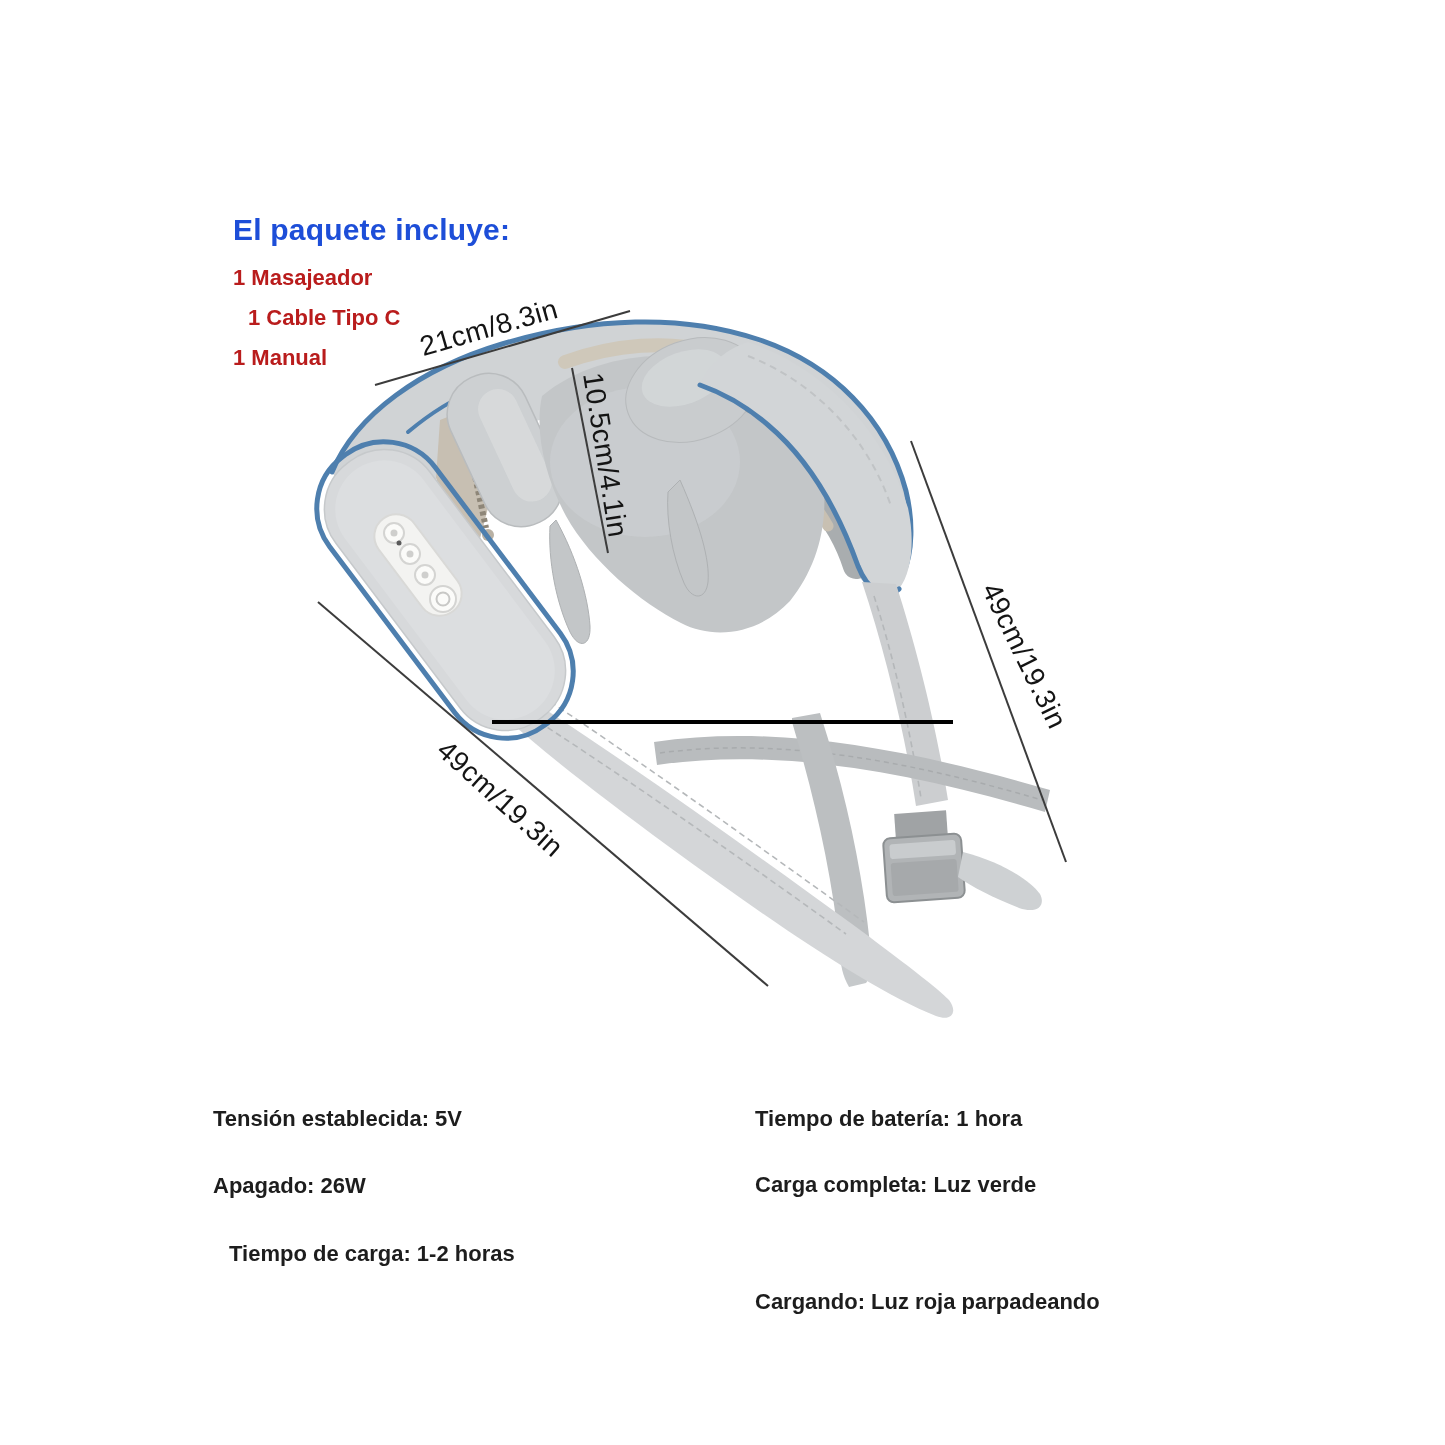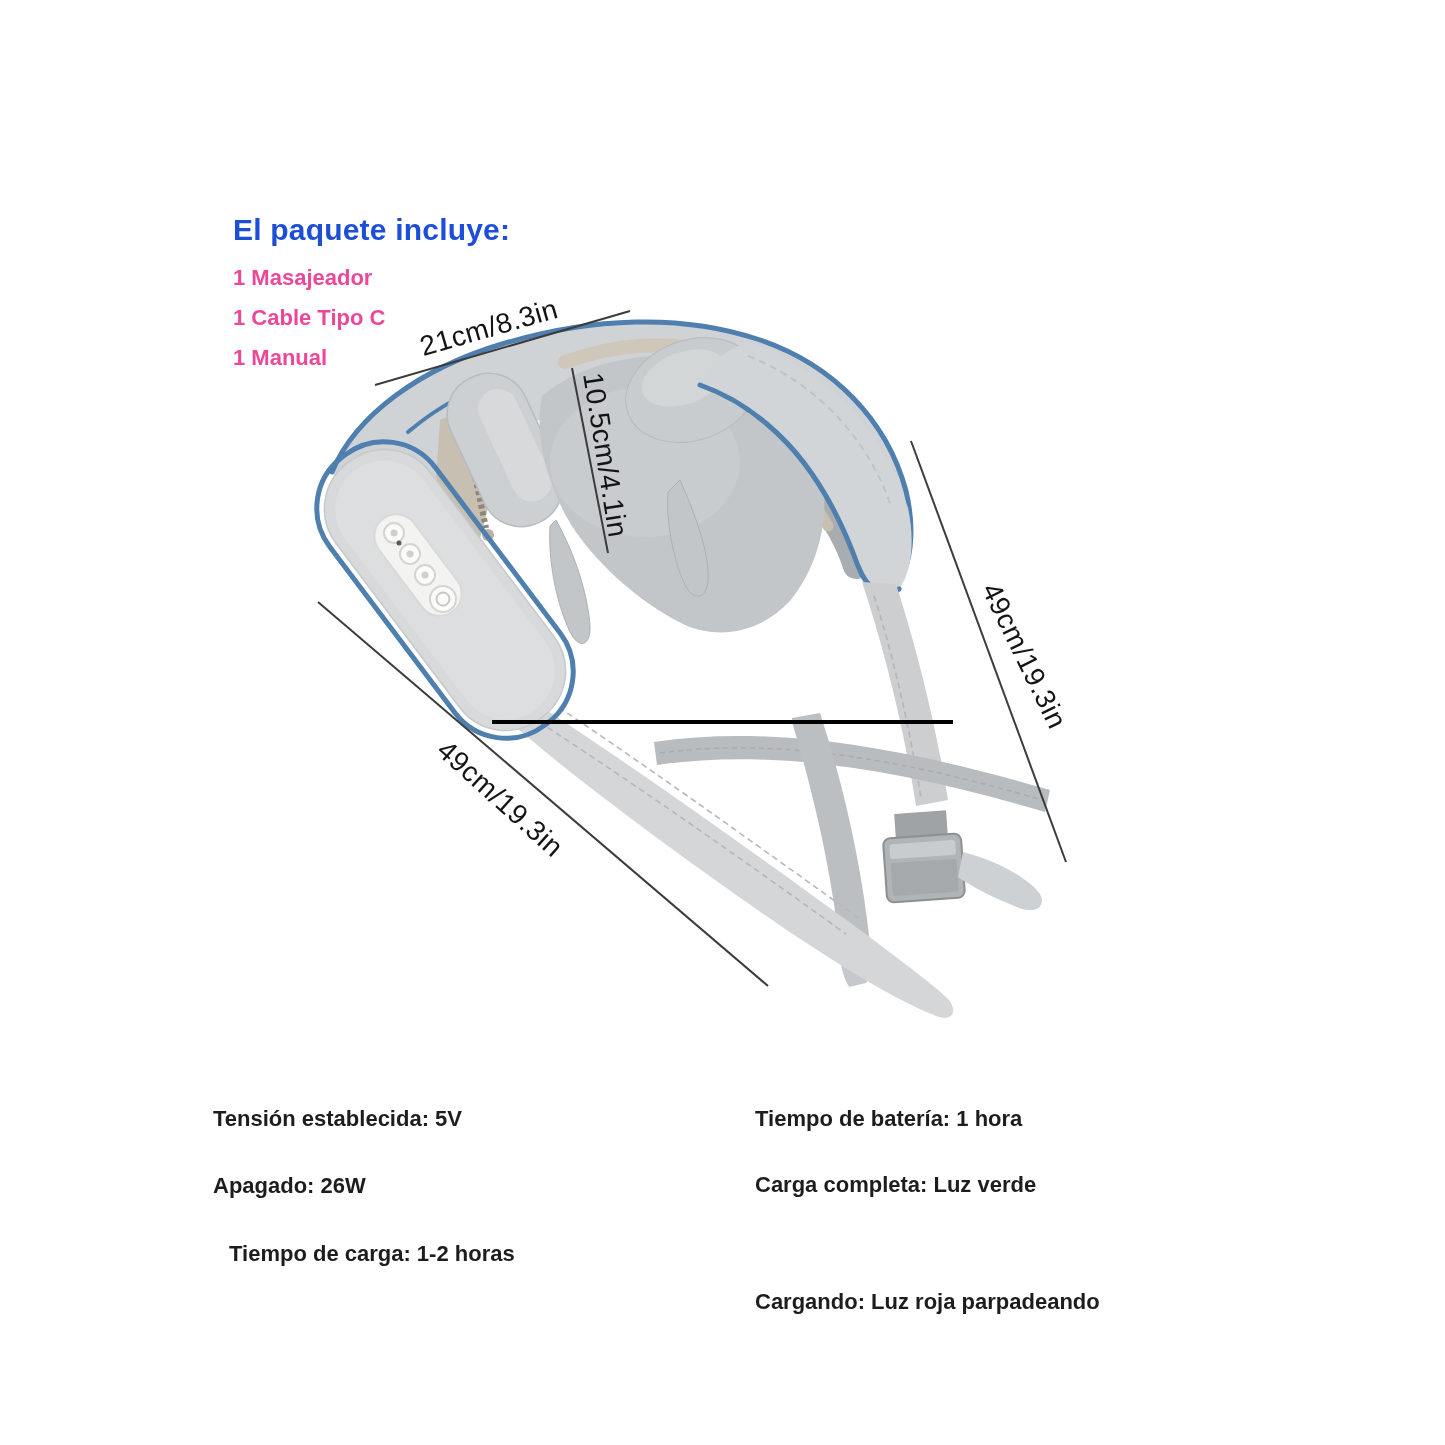--- a/index.html
+++ b/index.html
@@ -3,22 +3,22 @@
 <meta charset="utf-8">
 <style>
   html,body{margin:0;padding:0;background:#ffffff;}
   .stage{
     position:relative;width:1445px;height:1445px;background:#ffffff;
     font-family:"Liberation Sans",sans-serif;color:#1a1a1a;overflow:hidden;
   }
   .abs{position:absolute;white-space:nowrap;}
   
   .pkg-title{left:233px;top:213px;font-size:30px;font-weight:700;letter-spacing:0.2px;color:#1d4ed8;}
-  .pkg-item{left:233px;font-size:22px;font-weight:700;color:#ec4899;}
-  .pkg-i1{top:265px;} .pkg-i2{top:305px;} .pkg-i3{top:345px;}
+  .pkg-item{left:233px;font-size:22px;font-weight:700;color:#b91c1c;}
+  .pkg-i1{top:265px;} .pkg-i2{top:305px;margin-left:15px;} .pkg-i3{top:345px;}
   
   .measure{font-size:28px;font-weight:400;color:#141414;letter-spacing:0.5px;transform-origin:center;}
   .m21 {left:489px;top:328px;transform:translate(-50%,-50%) rotate(-16deg);}
   .m105{left:605px;top:455px;transform:translate(-50%,-50%) rotate(81deg);}
   .m49r{left:1024px;top:656px;transform:translate(-50%,-50%) rotate(64deg);}
   .m49l{left:500px;top:799px;transform:translate(-50%,-50%) rotate(42deg);}
   
   .spec{font-size:22px;font-weight:700;color:#1d1d1d;line-height:30px;}
   .sl{left:213px;} .sr{left:755px;}
   .sl1{top:1104px;} .sl2{top:1171px;} .sl3{top:1239px;margin-left:16px;}

